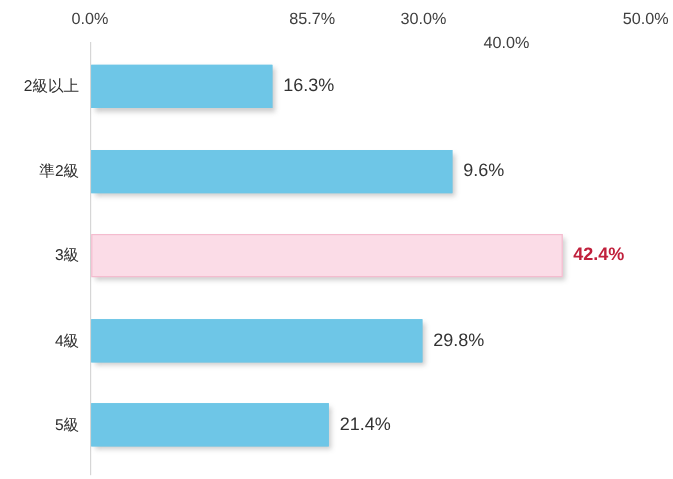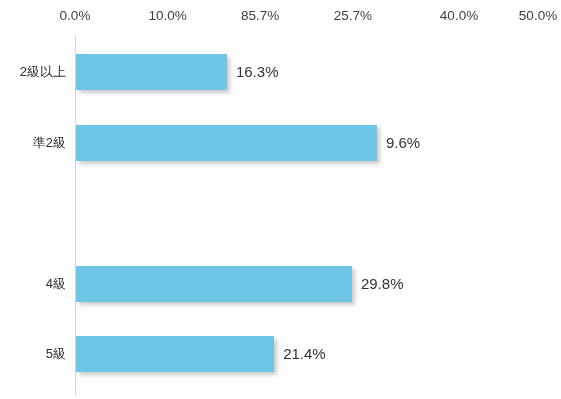--- a/index.html
+++ b/index.html
@@ -107,38 +107,42 @@
     font-weight: bold;
   }
 </style>
 </head>
 <body>
 
 <div id="chart-root">
 
   <div class="x-axis-labels">
       <div class="x-tick-label" style="left: 75px;">0.0%</div>
-      <div class="x-tick-label" style="left: 167.6px;">10.0%</div>
       <div class="x-tick-label" style="left: 260.2px;">85.7%</div>
-      <div class="x-tick-label" style="left: 352.8px;">25.7%</div>
-      <div class="x-tick-label" style="left: 459px;">40.0%</div>
+      <div class="x-tick-label" style="left: 352.8px;">30.0%</div>
+      <div class="x-tick-label" style="left: 422px; margin-top: 20px;">40.0%</div>
       <div class="x-tick-label" style="left: 538px;">50.0%</div>
     </div>
 
   <div class="plot-area">
     <div class="y-axis-line"></div>
   <div class="cat-row" style="top: 54px;">
         <div class="cat-label">2級以上</div>
         <div class="bar normal" style="width: 150.938px;"></div>
         <div class="bar-value normal" style="left: 235.938px;">16.3%</div>
       </div>
       <div class="cat-row" style="top: 124.5px; padding-left: 20px;">
         <div class="cat-label">準2級</div>
         <div class="bar normal" style="width: 300.95px;"></div>
         <div class="bar-value normal" style="left: 385.95px;">9.6%</div>
+      </div>
+      <div class="cat-row" style="top: 195px;">
+        <div class="cat-label">3級</div>
+        <div class="bar highlight" style="width: 392.624px;"></div>
+        <div class="bar-value highlight" style="left: 477.624px;">42.4%</div>
       </div>
       <div class="cat-row" style="top: 265.5px;">
         <div class="cat-label">4級</div>
         <div class="bar normal" style="width: 275.948px;"></div>
         <div class="bar-value normal" style="left: 360.948px;">29.8%</div>
       </div>
       <div class="cat-row" style="top: 336px;">
         <div class="cat-label">5級</div>
         <div class="bar normal" style="width: 198.164px;"></div>
         <div class="bar-value normal" style="left: 283.164px;">21.4%</div>

